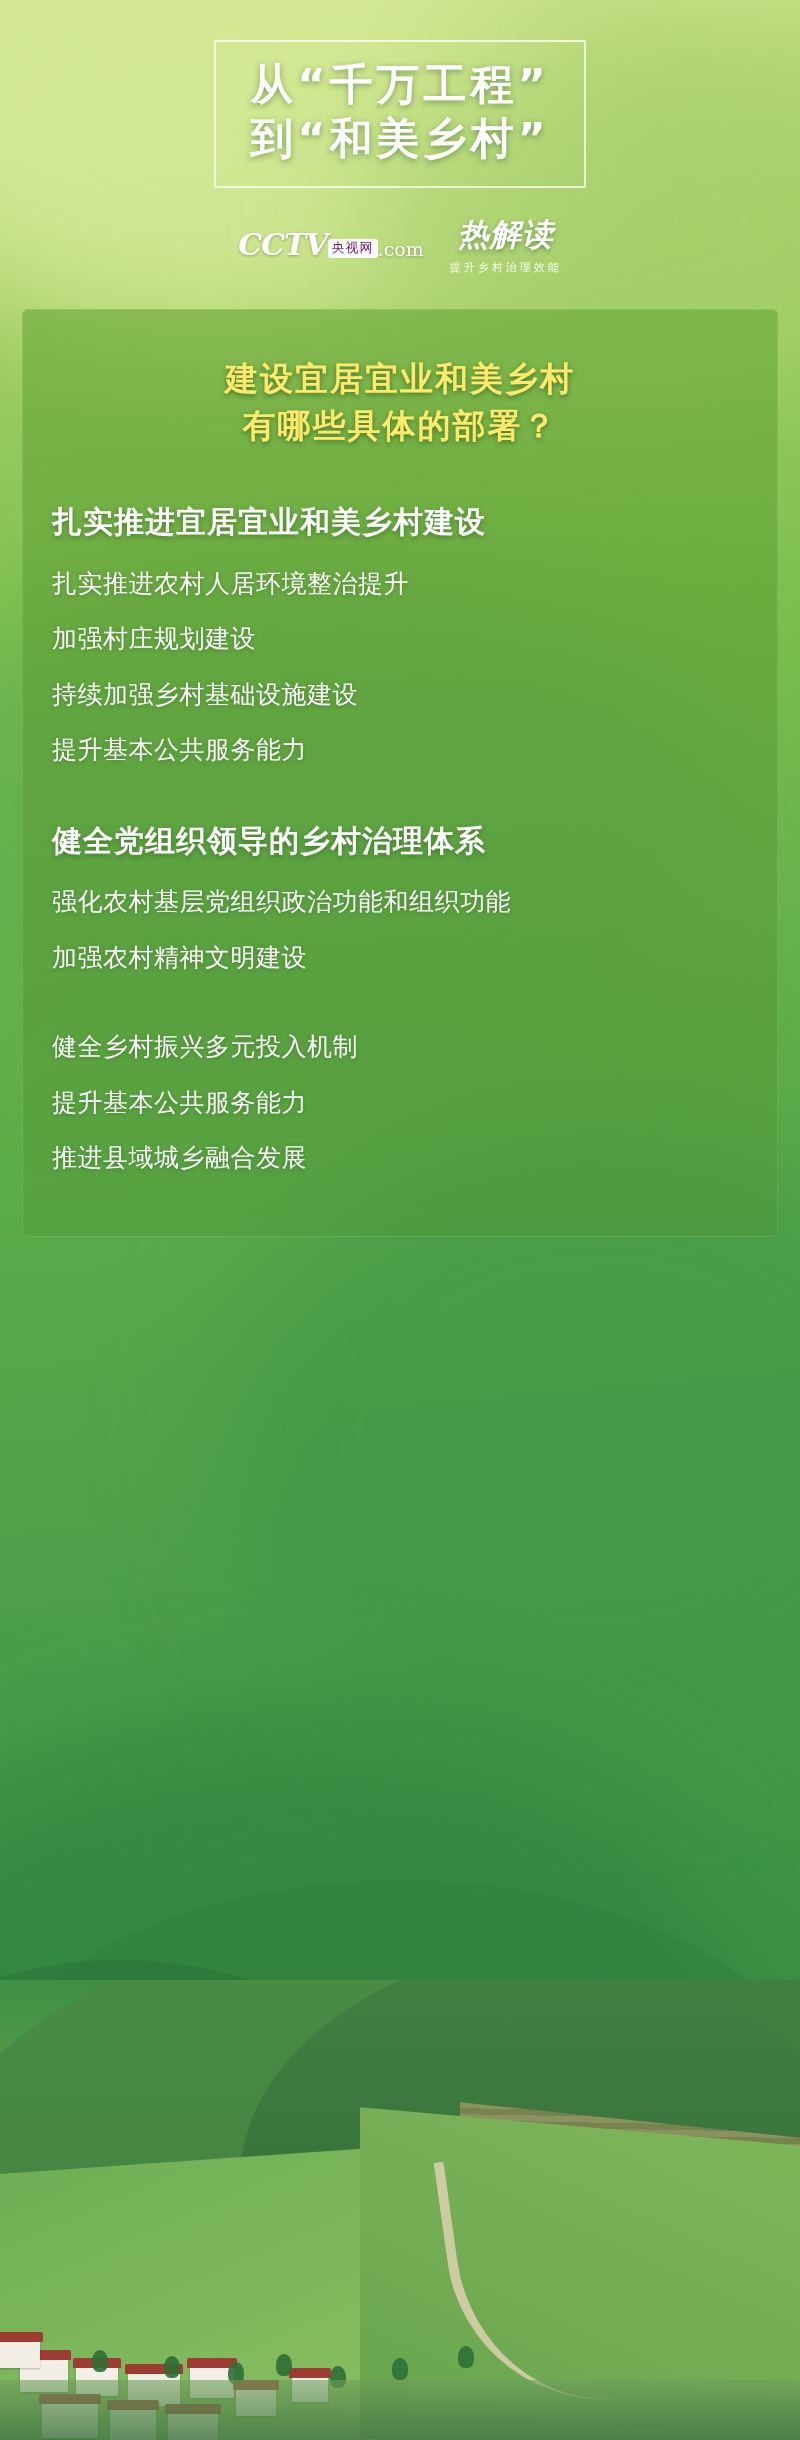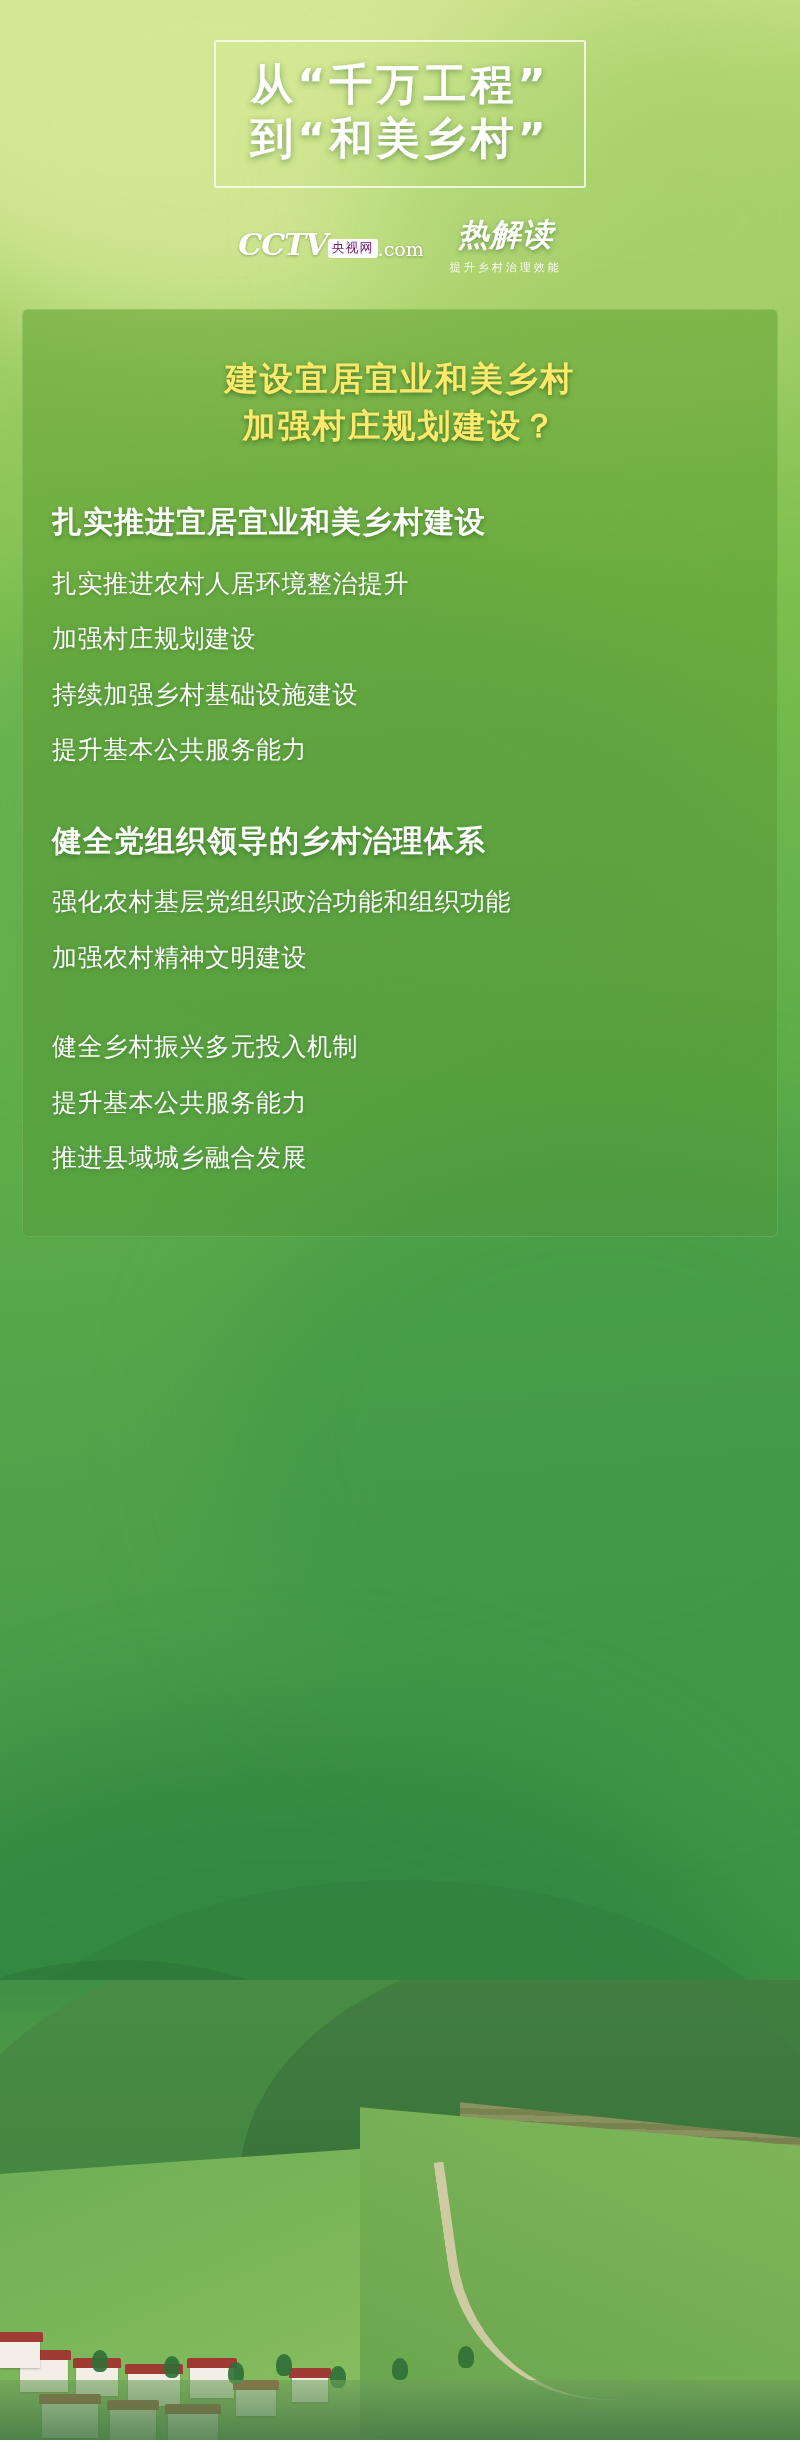--- a/index.html
+++ b/index.html
@@ -279,21 +279,21 @@
       <div class="program">
         <div class="program-name">热解读</div>
         <div class="program-sub">提升乡村治理效能</div>
       </div>
     </div>
   </div>
 
   <div class="card">
     <div class="card-heading">
       <div>建设宜居宜业和美乡村</div>
-      <div>加强村庄规划建设？</div>
+      <div>有哪些具体的部署？</div>
     </div>
 
     <div class="section">
       <div class="section-title">扎实推进宜居宜业和美乡村建设</div>
       <div class="bullet">扎实推进农村人居环境整治提升</div>
       <div class="bullet">加强村庄规划建设</div>
       <div class="bullet">持续加强乡村基础设施建设</div>
       <div class="bullet">提升基本公共服务能力</div>
     </div>
 

